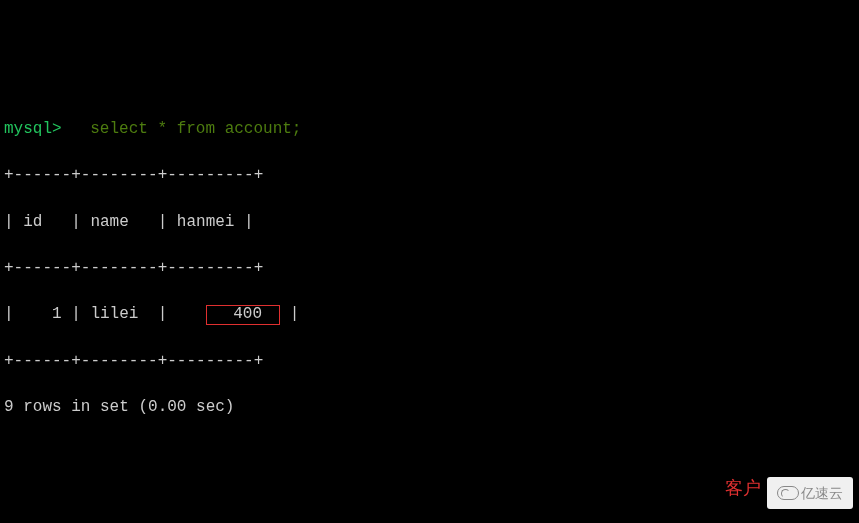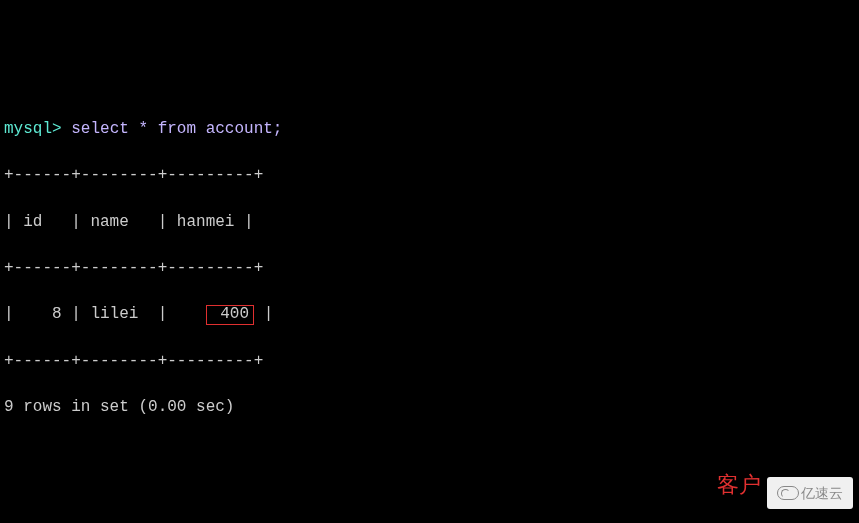--- a/index.html
+++ b/index.html
@@ -12,29 +12,29 @@
       width: 859px;
       height: 523px;
       overflow: hidden;
       position: relative;
       white-space: pre;
     }
     .term {
       padding: 2px 4px;
     }
     .prompt-line {}
-    .prompt { color: #5eead4; font-family: Liberation Mono, monospace; }
-    .cmd { color: #c4b5fd; }
+    .prompt { color: #22c55e; font-family: Liberation Mono, monospace; }
+    .cmd { color: #4d7c0f; margin-left: 19px; }
     .sep { color: #ccc; }
     .row { }
     .hdr { }
     .status { }
     .highlight {
       border: 1.5px solid #e03030;
-      padding: 0 4px;
+      padding: 0 17px;
       display: inline-block;
       line-height: 1.1;
       margin-top: -1px;
       margin-bottom: -1px;
     }
     .watermark {
       position: absolute;
       right: 6px;
       bottom: 14px;
       background: #f0f0f0;
@@ -62,34 +62,34 @@
       border-radius: 50%;
       border-right-color: transparent;
       border-bottom-color: transparent;
     }
     .client-label {
       position: absolute;
       right: 98px;
       bottom: 22px;
       color: #e03030;
       font-family: "SimSun","Microsoft YaHei",sans-serif;
-      font-size: 22px;
+      font-size: 18px;
     }
   </style>
 </head>
 <body>
 
 
 
 <div class="term">
 <div class="prompt-line"><span class="prompt">mysql&gt;</span> <span class="cmd">select * from account;</span></div>
 <div class="sep">+------+--------+---------+</div>
 <div class="hdr">| id   | name   | hanmei |</div>
 <div class="sep">+------+--------+---------+</div>
-<div class="row"><span>|    8 | lilei  |    </span><span class="highlight"> 400</span><span> |</span></div>
+<div class="row"><span>|    1 | lilei  |    </span><span class="highlight"> 400</span><span> |</span></div>
 <div class="sep">+------+--------+---------+</div>
 <div class="status">9 rows in set (0.00 sec)</div>
 
 
 
 
 
 
 
 

